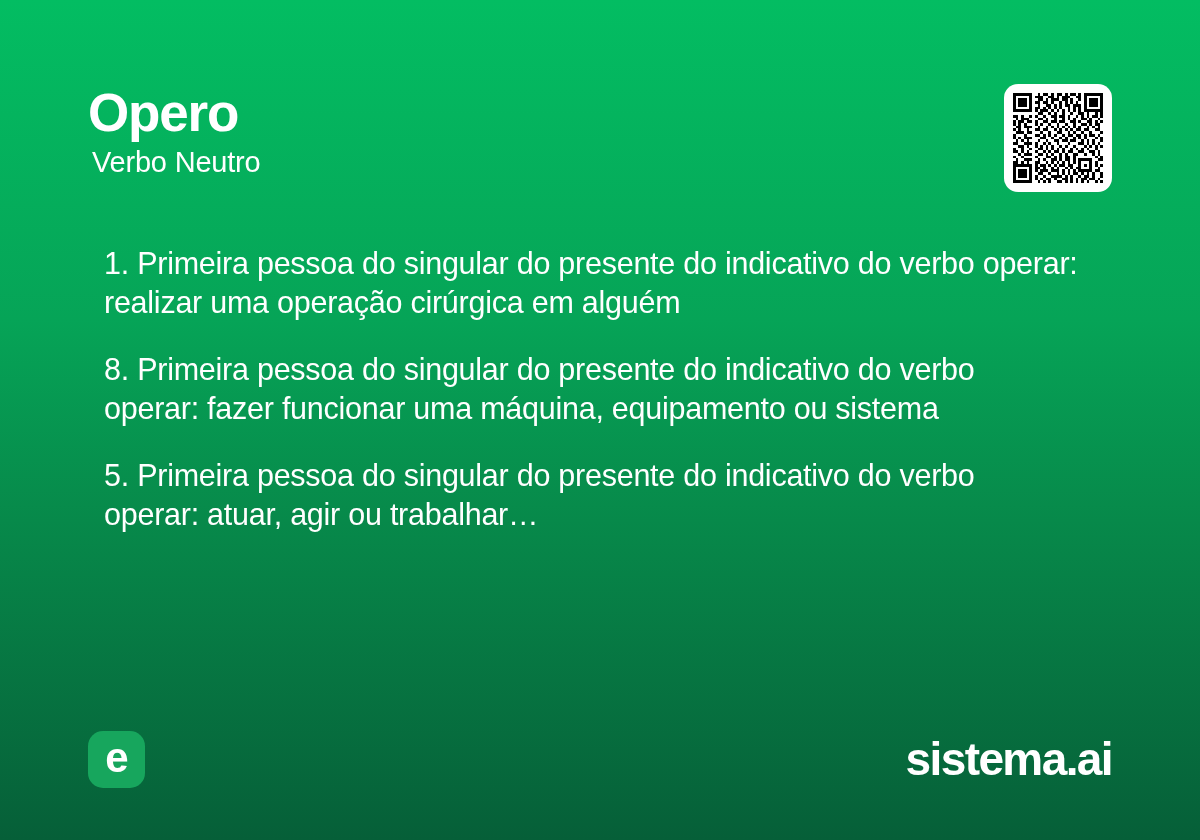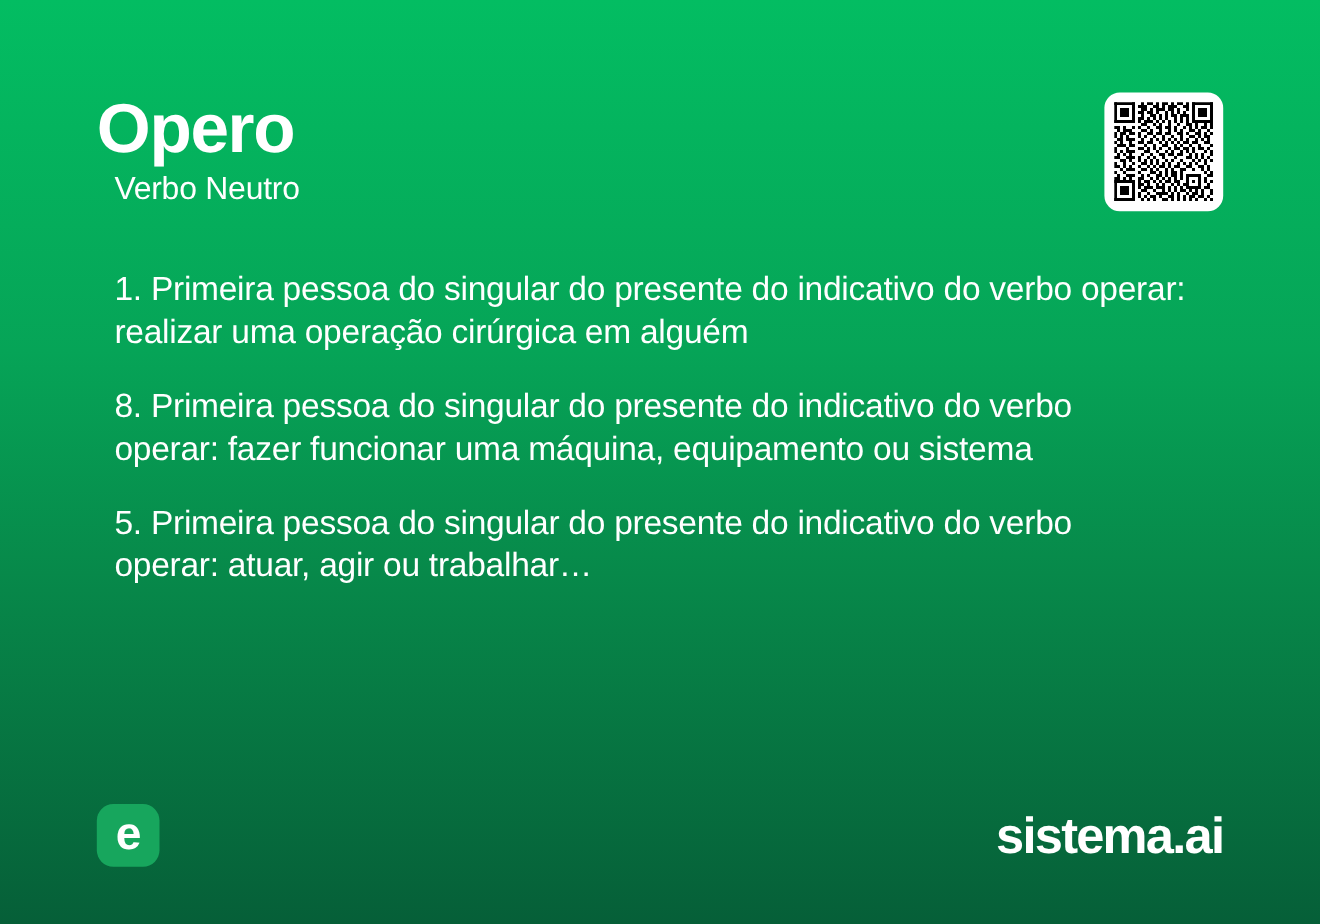--- a/index.html
+++ b/index.html
@@ -32,31 +32,31 @@
     display: flex;
     align-items: flex-start;
     justify-content: space-between;
   }
 
   .headings {
     padding-top: 2px;
   }
 
   .word-title {
-    font-size: 63px;
+    font-size: 53px;
     line-height: 1.0;
     font-weight: bold;
     color: #ffffff;
     letter-spacing: -1.2px;
     margin: 0;
     white-space: nowrap;
   }
 
   .word-class {
-    margin: 8px 0 0 16px;
+    margin: 8px 0 0 4px;
     font-size: 29px;
     line-height: 1.1;
     font-weight: normal;
     color: #ffffff;
     letter-spacing: -0.2px;
     white-space: nowrap;
   }
 
   
   .qr-panel {

